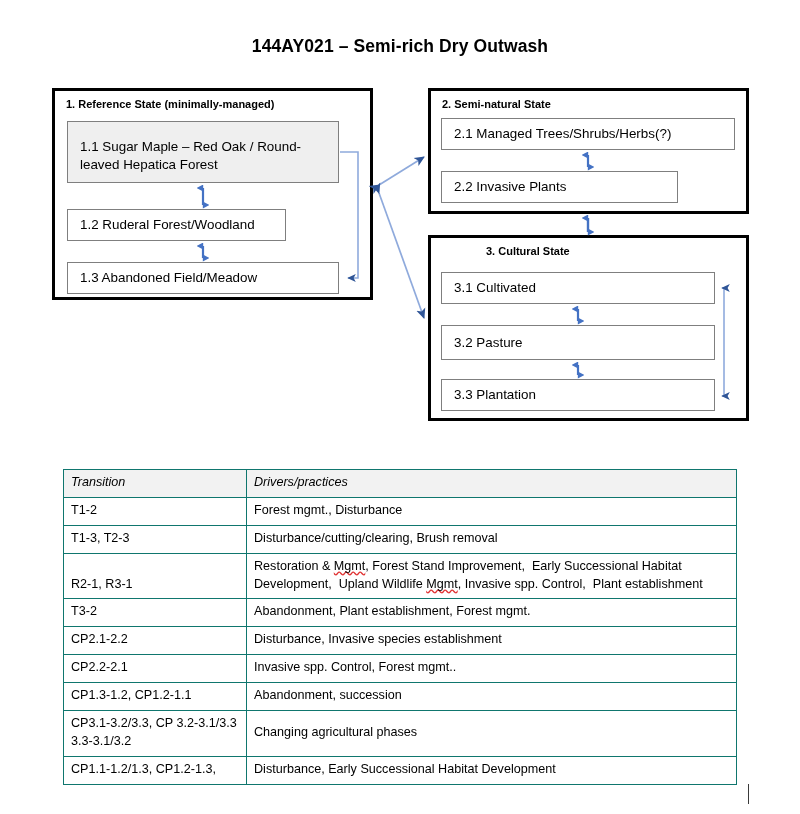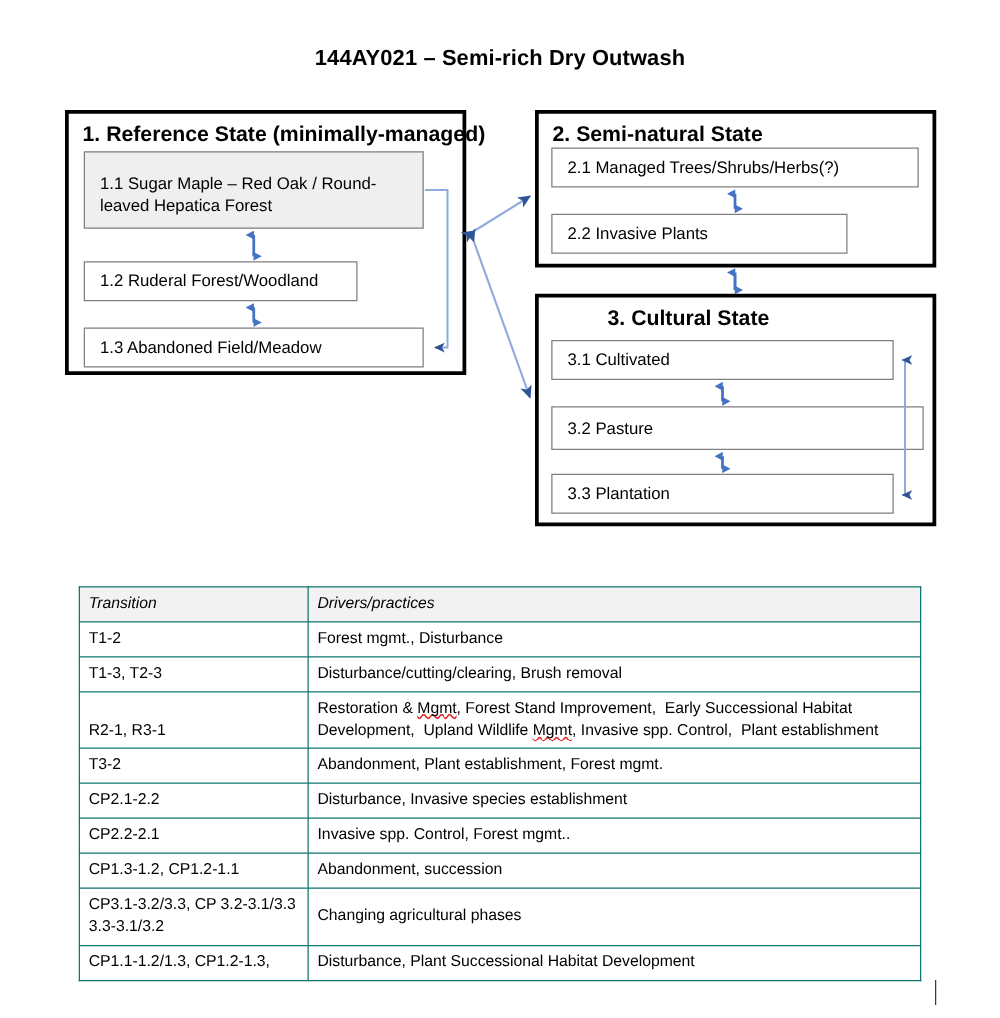--- a/index.html
+++ b/index.html
@@ -46,21 +46,21 @@
   }
 
   .state-box {
     position: absolute;
     border: 3px solid #000000;
     background: #ffffff;
     box-sizing: border-box;
   }
   .state-title {
     position: absolute;
-    font-size: 17px;
+    font-size: 11px;
     font-weight: bold;
     white-space: nowrap;
   }
   .sub-box {
     position: absolute;
     border: 1px solid #7f7f7f;
     background: #ffffff;
     box-sizing: border-box;
     display: flex;
     align-items: center;
@@ -84,21 +84,21 @@
   
   #state-2 { left: 428px; top: 88px;  width: 321px; height: 126px; }
   #state-2-title { left: 14px; top: 10px; }
   #box-2-1 { left: 441px; top: 118px; width: 294px; height: 32px; }
   #box-2-2 { left: 441px; top: 171px; width: 237px; height: 32px; }
 
   
   #state-3 { left: 428px; top: 235px; width: 321px; height: 186px; }
   #state-3-title { left: 14px; top: 10px; margin-left: 44px; }
   #box-3-1 { left: 441px; top: 272px; width: 274px; height: 32px; }
-  #box-3-2 { left: 441px; top: 325px; width: 298px; height: 35px; }
+  #box-3-2 { left: 441px; top: 325px; width: 274px; height: 35px; }
   #box-3-3 { left: 441px; top: 379px; width: 274px; height: 32px; }
 
   
   #transition-table {
     position: absolute;
     left: 63px;
     top: 469px;
     width: 674px;
     border-collapse: collapse;
     table-layout: fixed;
@@ -277,18 +277,18 @@
     <tr>
       <td>CP1.3-1.2, CP1.2-1.1</td>
       <td class="drivers">Abandonment,  succession</td>
     </tr>
     <tr>
       <td>CP3.1-3.2/3.3, CP 3.2-3.1/3.3 3.3-3.1/3.2</td>
       <td class="drivers">Changing agricultural phases</td>
     </tr>
     <tr>
       <td>CP1.1-1.2/1.3, CP1.2-1.3,</td>
-      <td class="drivers">Disturbance, Plant Successional Habitat Development</td>
+      <td class="drivers">Disturbance, Early Successional Habitat Development</td>
     </tr>
   </tbody>
 </table>
 
 <div id="text-caret"></div>
 
 </body></html>

